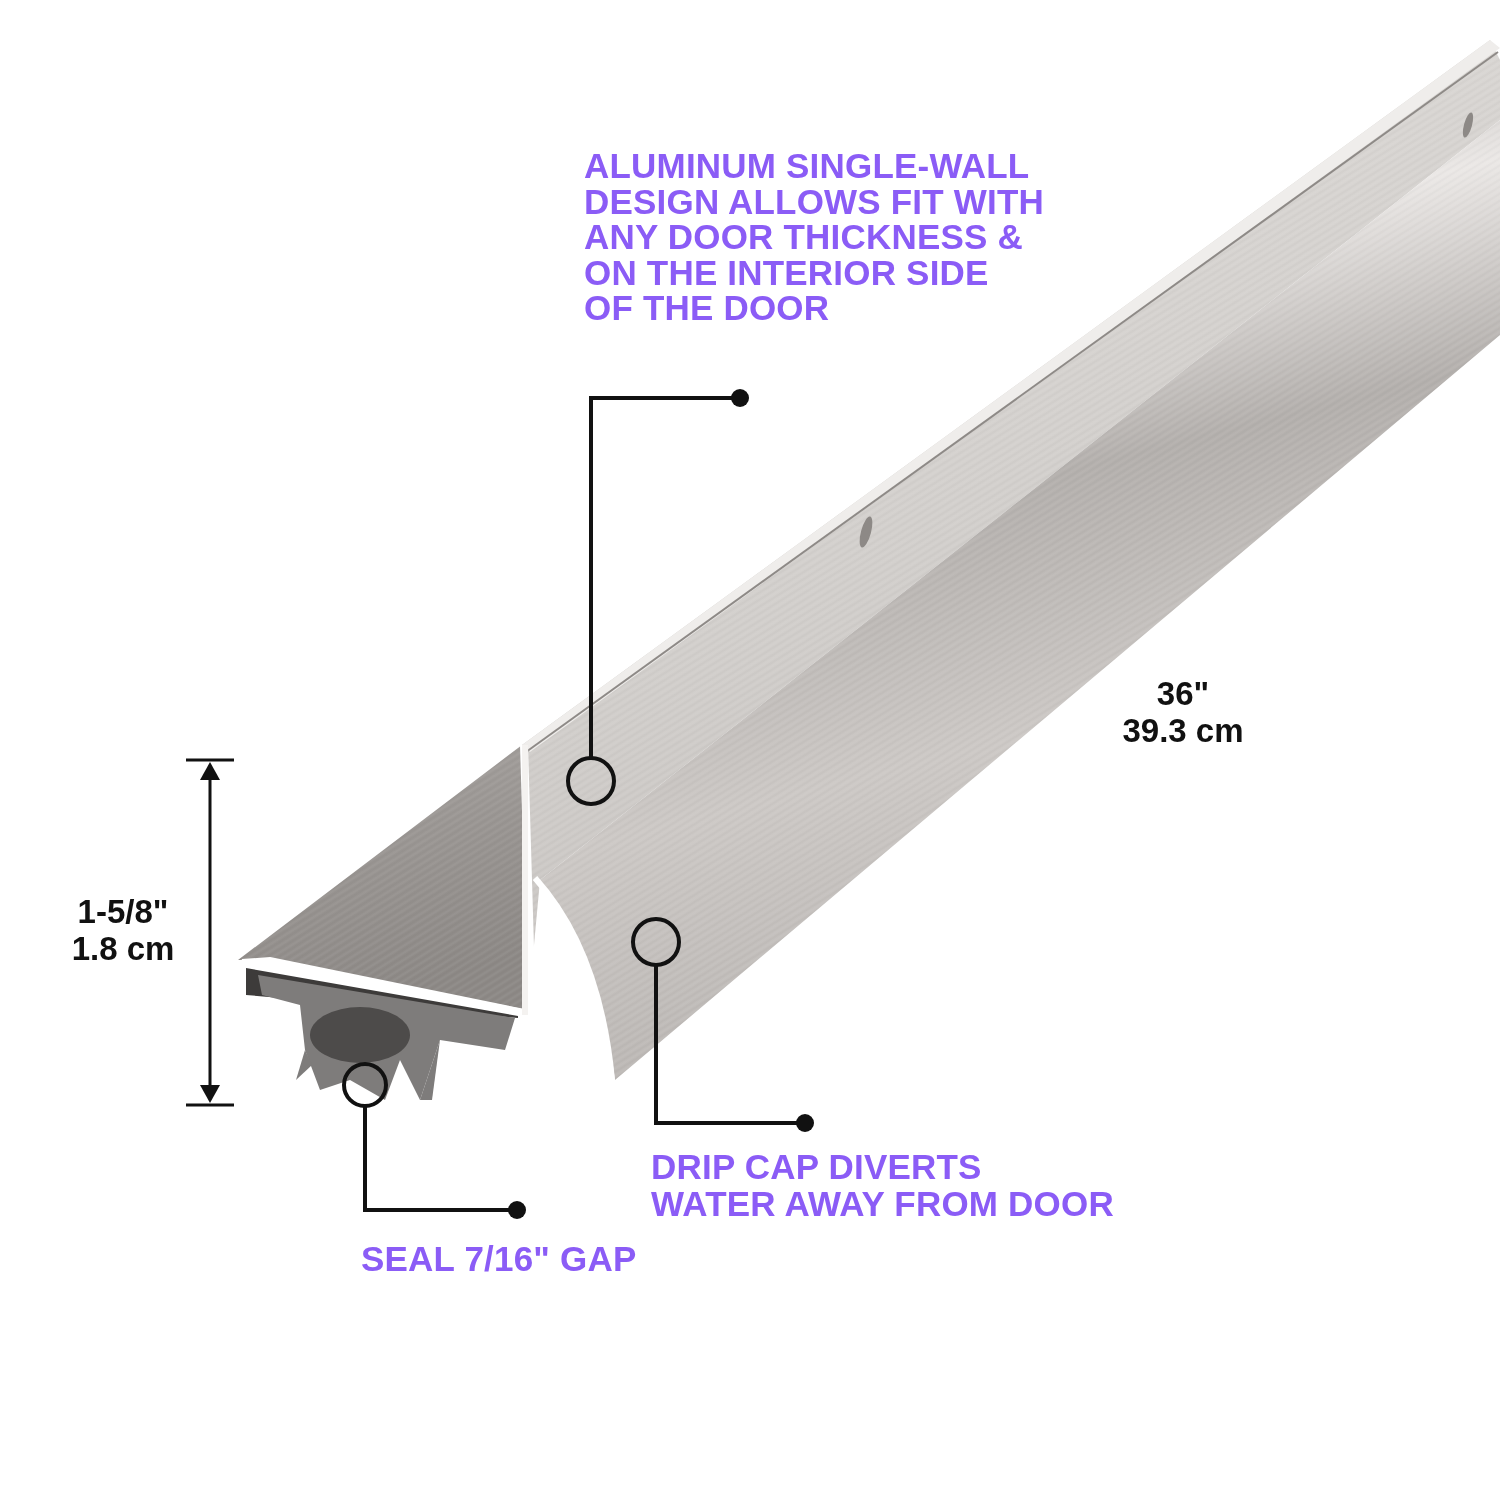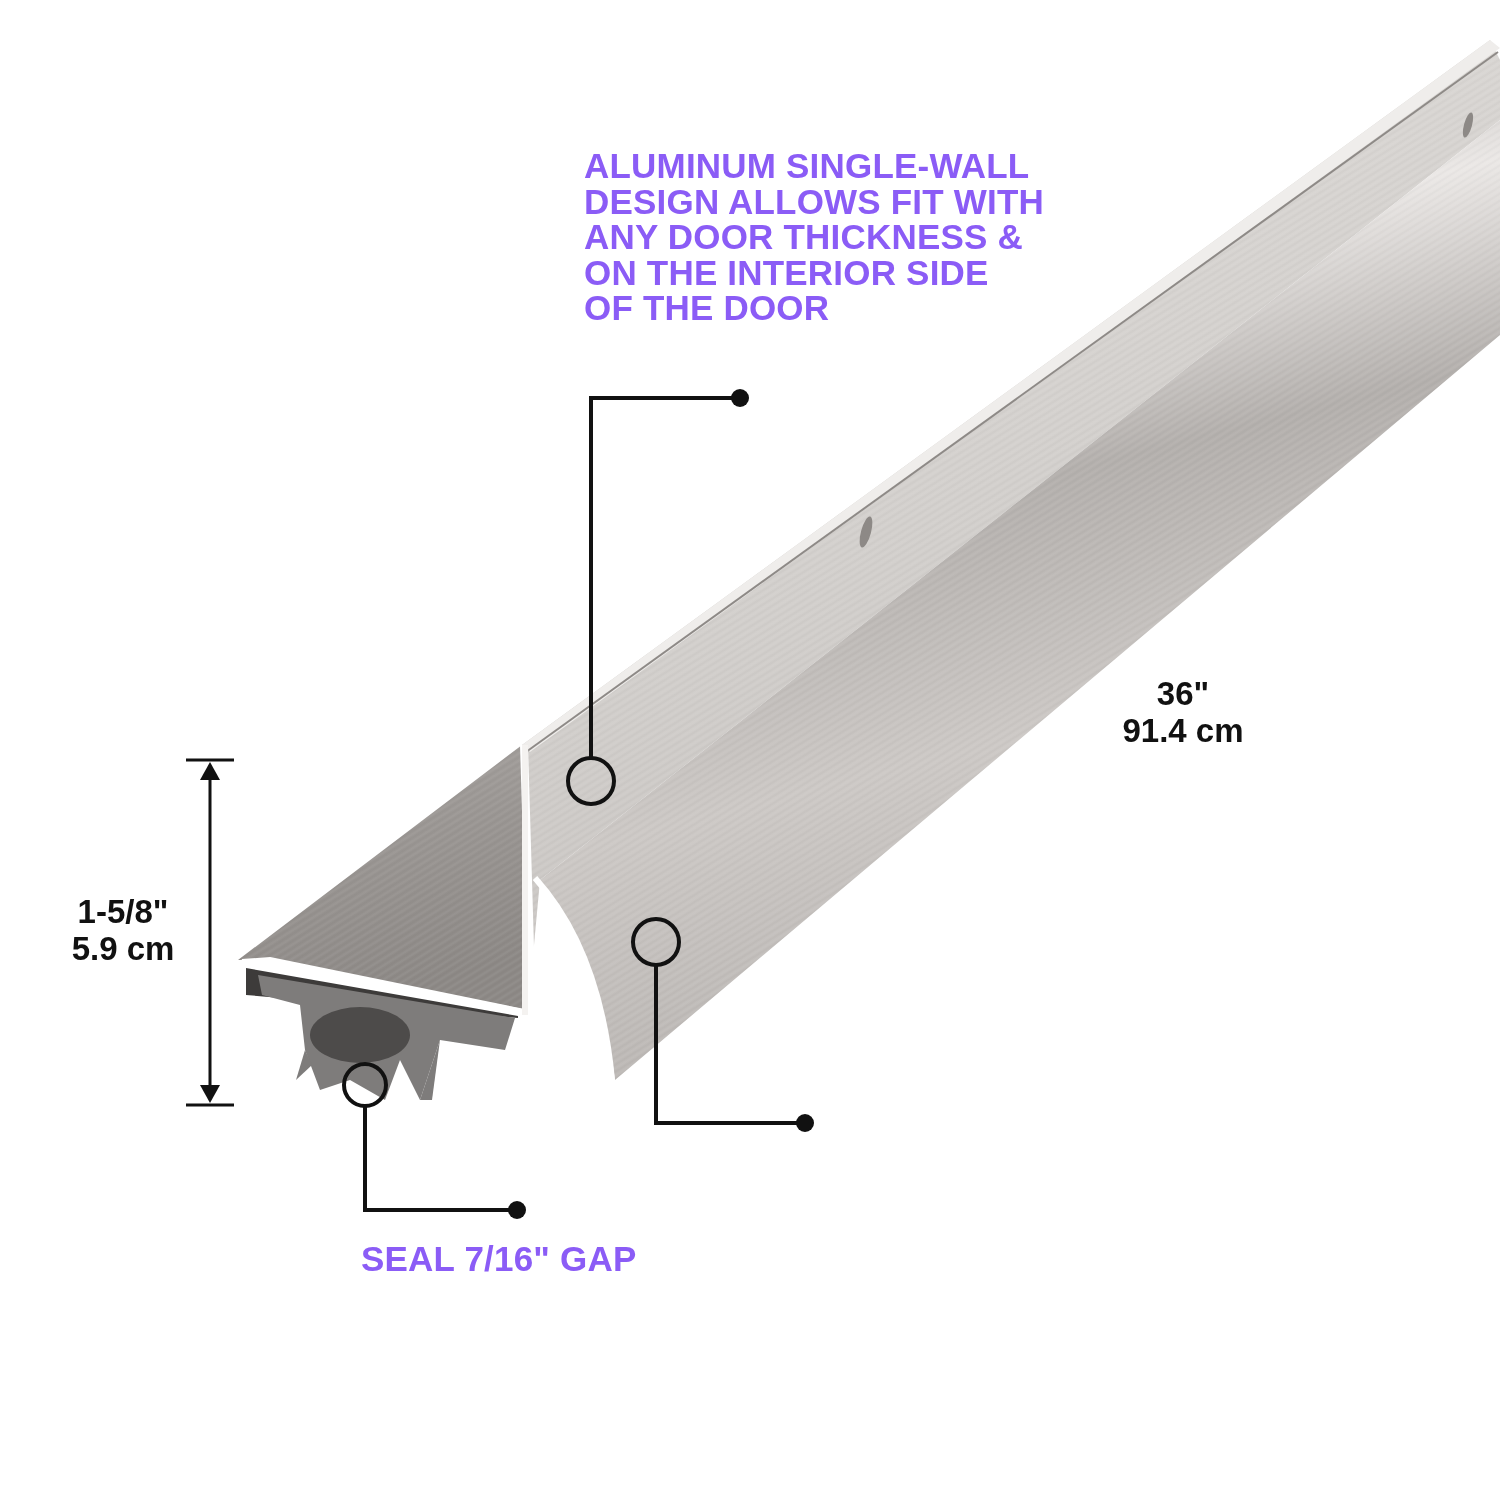--- a/index.html
+++ b/index.html
@@ -118,28 +118,32 @@
   </svg>
 
   <div class="label callout-top">
     <span class="line">ALUMINUM SINGLE-WALL</span>
     <span class="line">DESIGN ALLOWS FIT WITH</span>
     <span class="line">ANY DOOR THICKNESS &amp;</span>
     <span class="line">ON THE INTERIOR SIDE</span>
     <span class="line">OF THE DOOR</span>
   </div>
 
+  <div class="label callout-drip">
+    <span class="line">DRIP CAP DIVERTS</span>
+    <span class="line">WATER AWAY FROM DOOR</span>
+  </div>
 
   <div class="label callout-vinyl">
     <span class="line">SEAL 7/16" GAP</span>
   </div>
 
   <div class="dim dim-length">
     <span class="line">36"</span>
-    <span class="line">91.4 cm</span>
+    <span class="line">39.3 cm</span>
   </div>
 
   <div class="dim dim-height">
     <span class="line">1-5/8"</span>
-    <span class="line">5.9 cm</span>
+    <span class="line">1.8 cm</span>
   </div>
 
 </div>
 
 </body></html>

